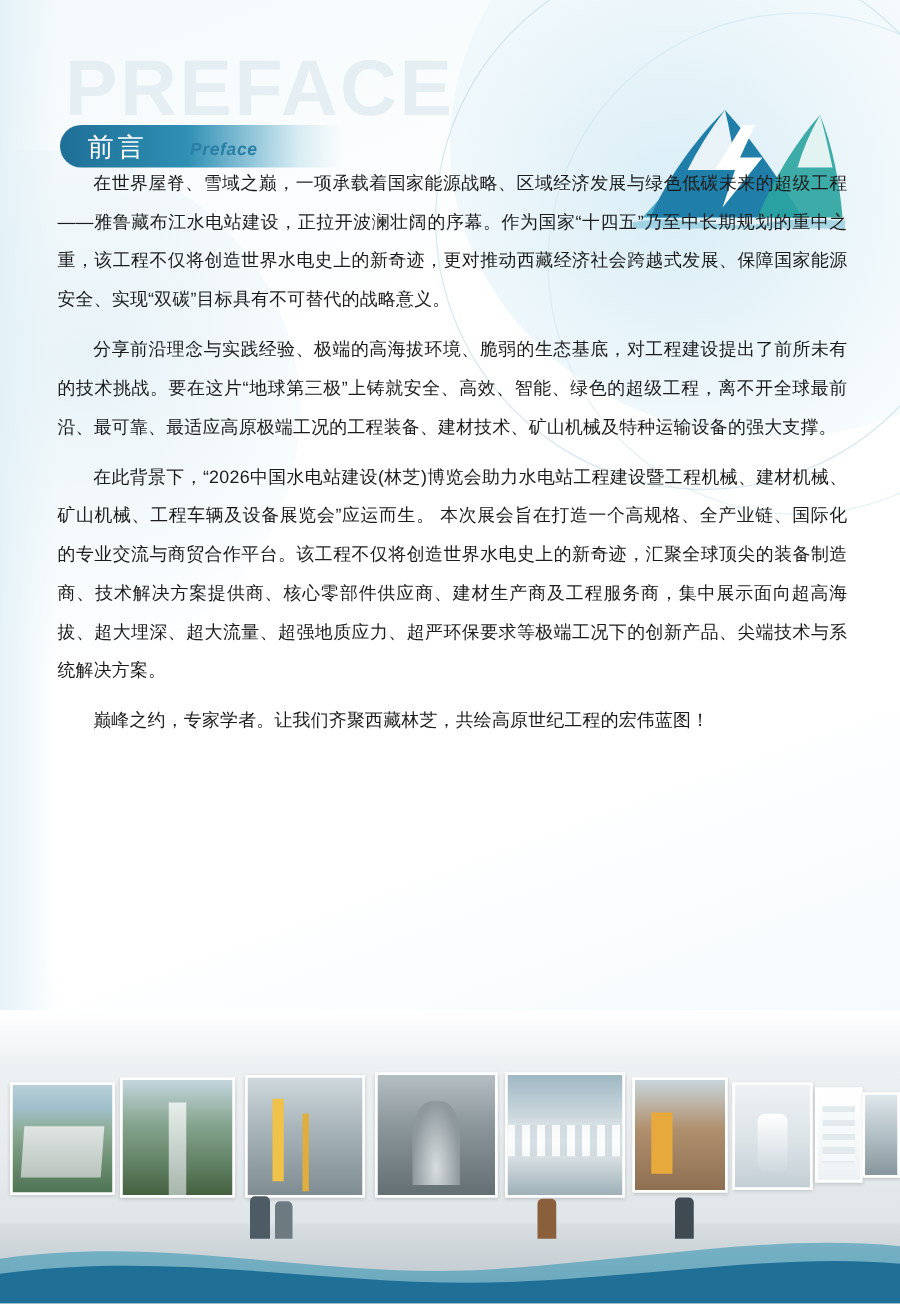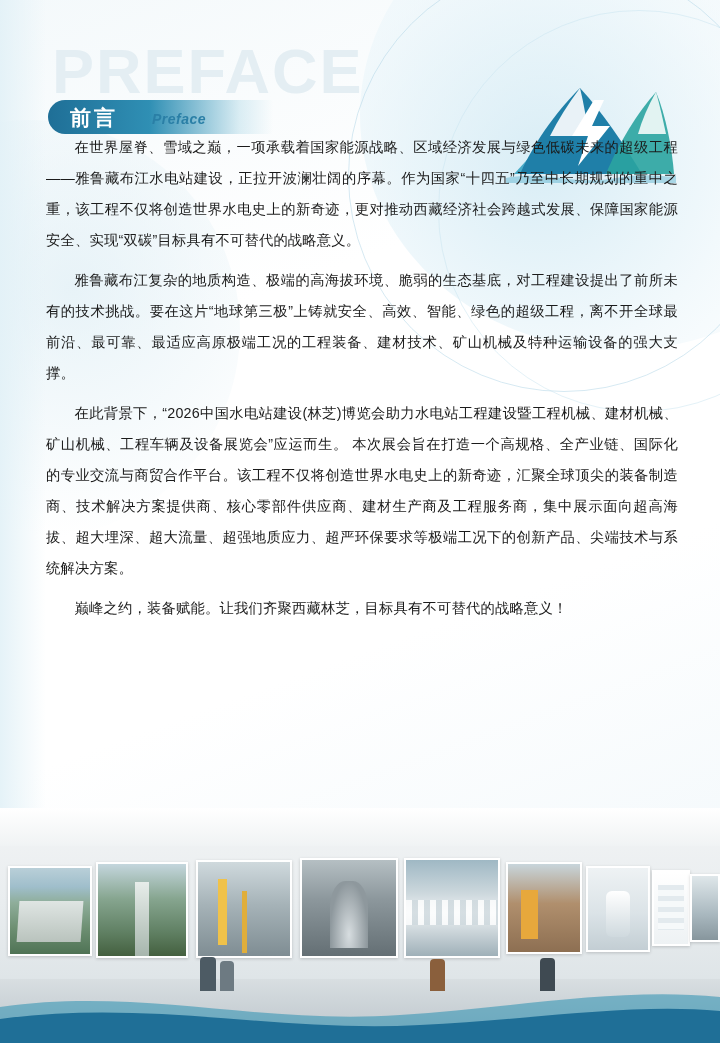--- a/index.html
+++ b/index.html
@@ -95,21 +95,21 @@
     width: 225px;
     height: 34px;
     border-radius: 17px 3px 3px 17px;
     background: linear-gradient(90deg, #1f6f97 0%, #2f8fb4 45%, rgba(120,190,214,0.25) 85%, rgba(255,255,255,0) 100%);
   }
   .title-cn {
     position: absolute;
     left: 22px;
     top: 4px;
     font-size: 21px;
-    font-weight: bold;
+    font-weight: normal;
     color: #ffffff;
     letter-spacing: 3px;
   }
   .title-en {
     position: absolute;
     left: 104px;
     top: 11px;
     font-size: 14px;
     font-weight: bold;
     font-style: italic;
@@ -341,23 +341,23 @@
       <path d="M74 10 C62 26 52 42 44 58 L84 58 C80 42 78 26 74 10 Z" fill="#ffffff" opacity="0.9"></path>
       <path d="M100 96 C112 66 132 34 150 14 C160 38 166 70 168 96 Z" fill="#2aa4a0" opacity="0.9"></path>
       <path d="M150 14 C142 28 136 42 132 56 L160 56 C157 42 154 28 150 14 Z" fill="#ffffff" opacity="0.85"></path>
       <path d="M88 22 L66 58 L82 58 L72 88 L104 48 L86 48 L98 22 Z" fill="#ffffff"></path>
       <path d="M0 100 C40 92 70 108 110 100 C140 94 160 100 170 98 L170 105 L0 105 Z" fill="#2f9fbf" opacity="0.35"></path>
     </svg>
   </div>
 
   <div class="content">
     <p class="para">在世界屋脊、雪域之巅，一项承载着国家能源战略、区域经济发展与绿色低碳未来的超级工程——雅鲁藏布江水电站建设，正拉开波澜壮阔的序幕。作为国家“十四五”乃至中长期规划的重中之重，该工程不仅将创造世界水电史上的新奇迹，更对推动西藏经济社会跨越式发展、保障国家能源安全、实现“双碳”目标具有不可替代的战略意义。</p>
-    <p class="para">雅鲁藏布江复杂的地质构造、极端的高海拔环境、脆弱的生态基底，对工程建设提出了前所未有的技术挑战。要在这片“地球第三极”上铸就安全、高效、智能、绿色的超级工程，离不开全球最前沿、最可靠、最适应高原极端工况的工程装备、建材技术、矿山机械及特种运输设备的强大支撑。</p>
+    <p class="para">分享前沿理念与实践经验、极端的高海拔环境、脆弱的生态基底，对工程建设提出了前所未有的技术挑战。要在这片“地球第三极”上铸就安全、高效、智能、绿色的超级工程，离不开全球最前沿、最可靠、最适应高原极端工况的工程装备、建材技术、矿山机械及特种运输设备的强大支撑。</p>
     <p class="para">在此背景下，“2026中国水电站建设(林芝)博览会助力水电站工程建设暨工程机械、建材机械、矿山机械、工程车辆及设备展览会”应运而生。 本次展会旨在打造一个高规格、全产业链、国际化的专业交流与商贸合作平台。该工程不仅将创造世界水电史上的新奇迹，汇聚全球顶尖的装备制造商、技术解决方案提供商、核心零部件供应商、建材生产商及工程服务商，集中展示面向超高海拔、超大埋深、超大流量、超强地质应力、超严环保要求等极端工况下的创新产品、尖端技术与系统解决方案。</p>
-    <p class="para last">巅峰之约，装备赋能。让我们齐聚西藏林芝，目标具有不可替代的战略意义！</p>
+    <p class="para last">巅峰之约，专家学者。让我们齐聚西藏林芝，共绘高原世纪工程的宏伟蓝图！</p>
   </div>
 
   <div class="photo-band">
     <div class="hall"></div>
     <div class="hall-ceiling"></div>
     <div class="hall-floor"></div>
 
     <div class="frame" style="left:8px; top:58px; width:80px; height:86px;">
       <div class="img img-dam"></div>
     </div>

